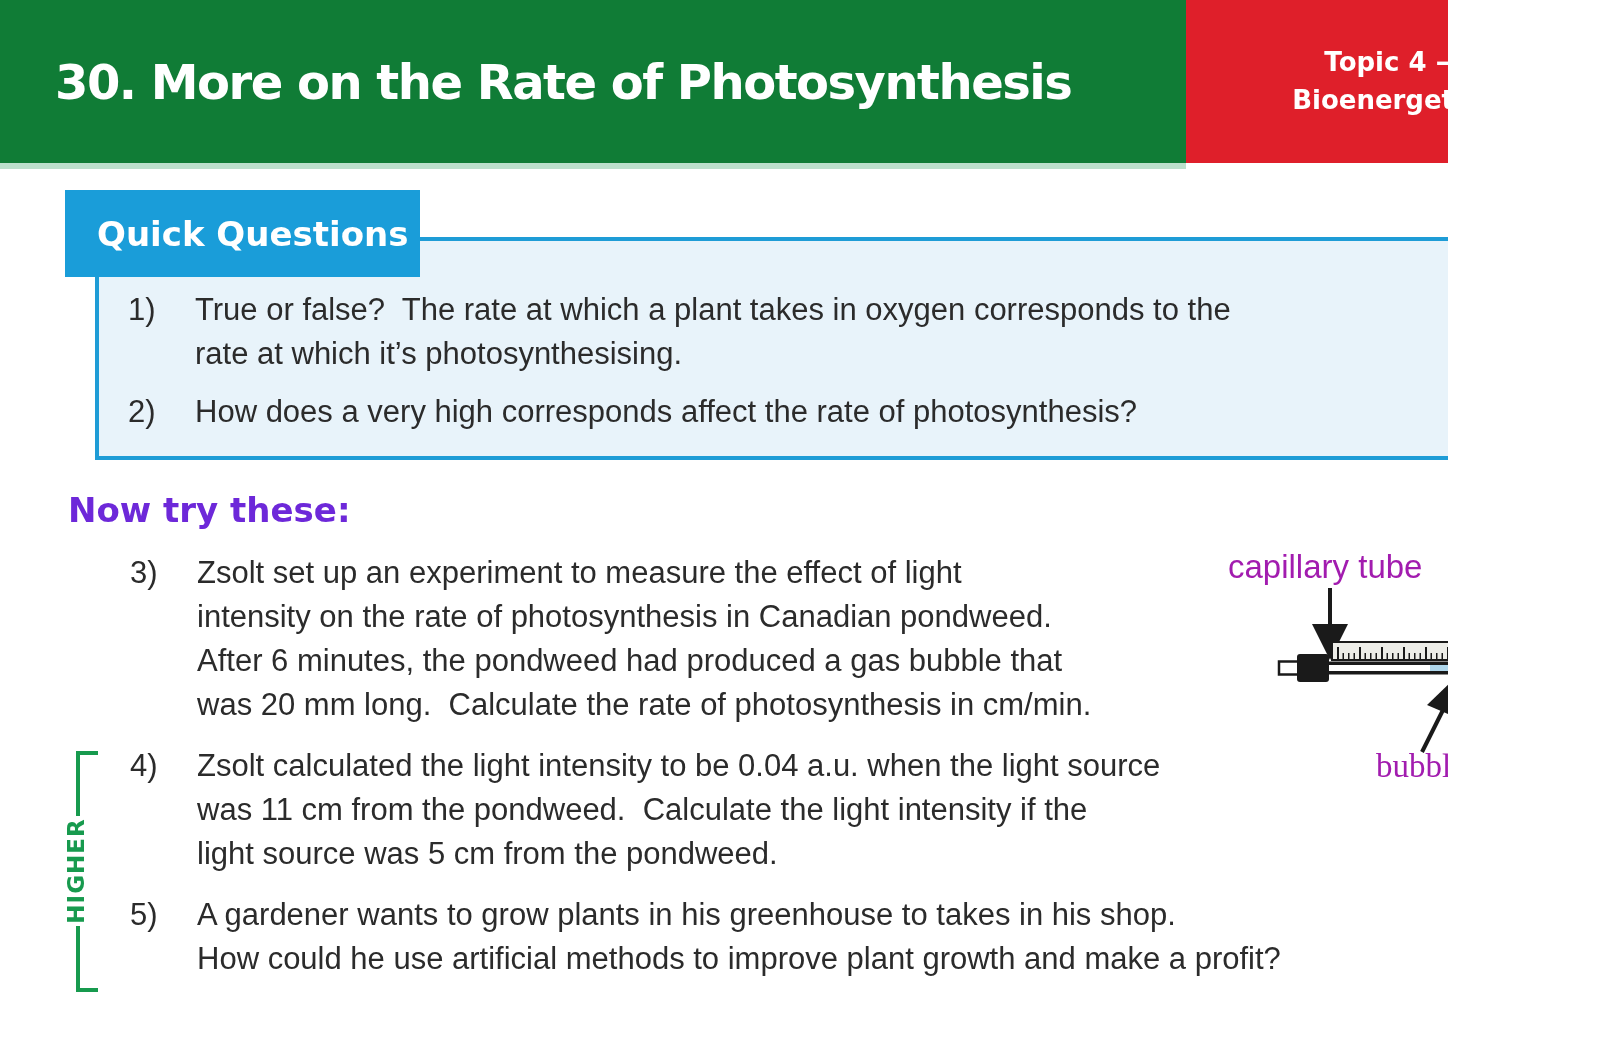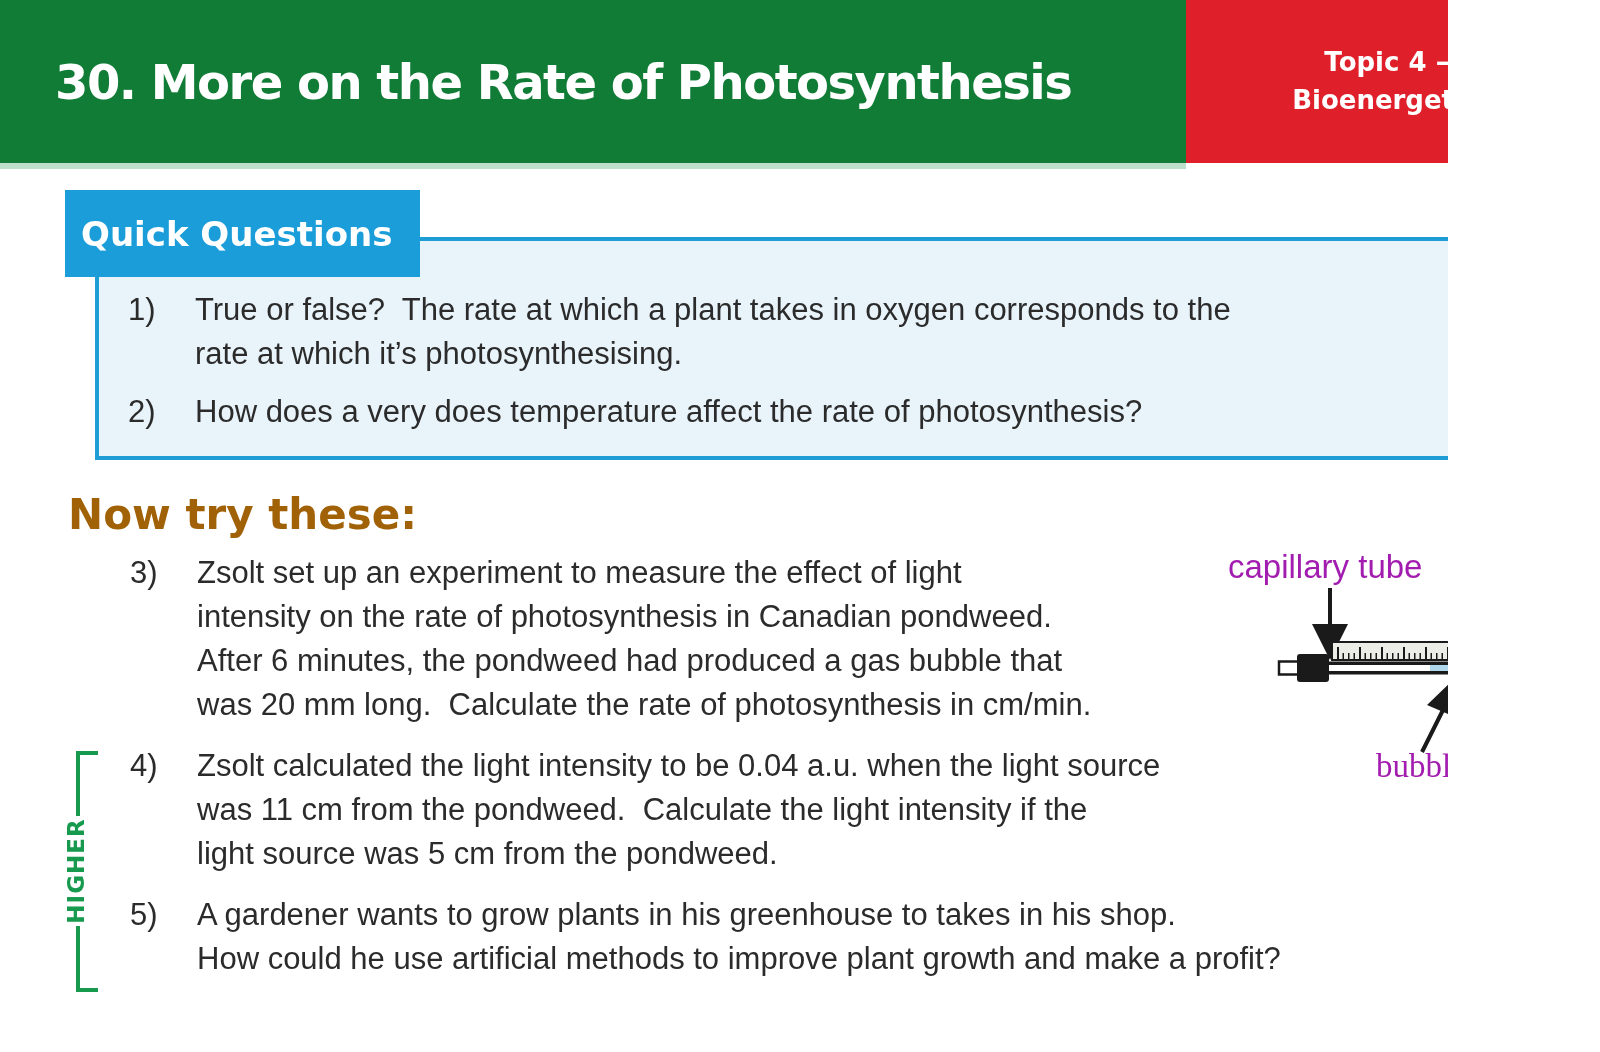--- a/index.html
+++ b/index.html
@@ -15,30 +15,30 @@
   .card-title   { position:absolute; left:55px; top:0; height:163px; display:flex; align-items:center;
                   color:#fff; font-family:"DejaVu Sans", sans-serif; font-weight:bold;
                   font-size:48px; letter-spacing:-1.5px; }
   .topic-line   { color:#fff; font-family:"DejaVu Sans", sans-serif; font-weight:bold;
                   font-size:26px; line-height:1.45; text-align:center; }
 
   
   .qq-box { position:absolute; left:95px; top:237px; width:1405px; height:223px;
             background:#E8F3FA; border:4px solid #1E9CD6; }
   .qq-tab { position:absolute; left:65px; top:190px; width:355px; height:87px; background:#1A9DD9;
-            display:flex; align-items:center; padding-left:16px;
+            display:flex; align-items:center; padding-left:32px;
             color:#fff; font-family:"DejaVu Sans", sans-serif; font-weight:bold; font-size:34px; }
 
   
   .q { position:absolute; display:flex; color:#2b2b2b; font-size:31px; line-height:44px; }
   .qnum  { width:67px; flex:0 0 67px; }
   .qtext { white-space:pre-wrap; }
 
-  .now-try { position:absolute; left:68px; top:490px; color:#a16207;
-             font-family:"DejaVu Sans", sans-serif; font-weight:bold; font-size:42px; }
+  .now-try { position:absolute; left:68px; top:490px; color:#6d28d9;
+             font-family:"DejaVu Sans", sans-serif; font-weight:bold; font-size:34px; }
 
   
   .hb { position:absolute; background:#179A4E; }
   .higher-text { position:absolute; left:28px; top:816px; width:96px; height:110px;
                  display:flex; align-items:center; justify-content:center;
                  transform:rotate(-90deg); transform-origin:center;
                  color:#179A4E; font-family:"DejaVu Sans", sans-serif; font-weight:bold;
                  font-size:23px; letter-spacing:1px; }
 
   
@@ -63,21 +63,21 @@
     <span>Quick Questions</span>
   </div>
 
   <div class="q" style="left:128px; top:288px;">
     <span class="qnum">1)</span>
     <span class="qtext">True or false?  The rate at which a plant takes in oxygen corresponds to the
 rate at which it’s photosynthesising.</span>
   </div>
   <div class="q" style="left:128px; top:390px;">
     <span class="qnum">2)</span>
-    <span class="qtext">How does a very does temperature affect the rate of photosynthesis?</span>
+    <span class="qtext">How does a very high corresponds affect the rate of photosynthesis?</span>
   </div>
 
   <div class="now-try">Now try these:</div>
 
   <div class="q" style="left:130px; top:551px;">
     <span class="qnum">3)</span>
     <span class="qtext">Zsolt set up an experiment to measure the effect of light
 intensity on the rate of photosynthesis in Canadian pondweed.
 After 6 minutes, the pondweed had produced a gas bubble that
 was 20 mm long.  Calculate the rate of photosynthesis in cm/min.</span>

